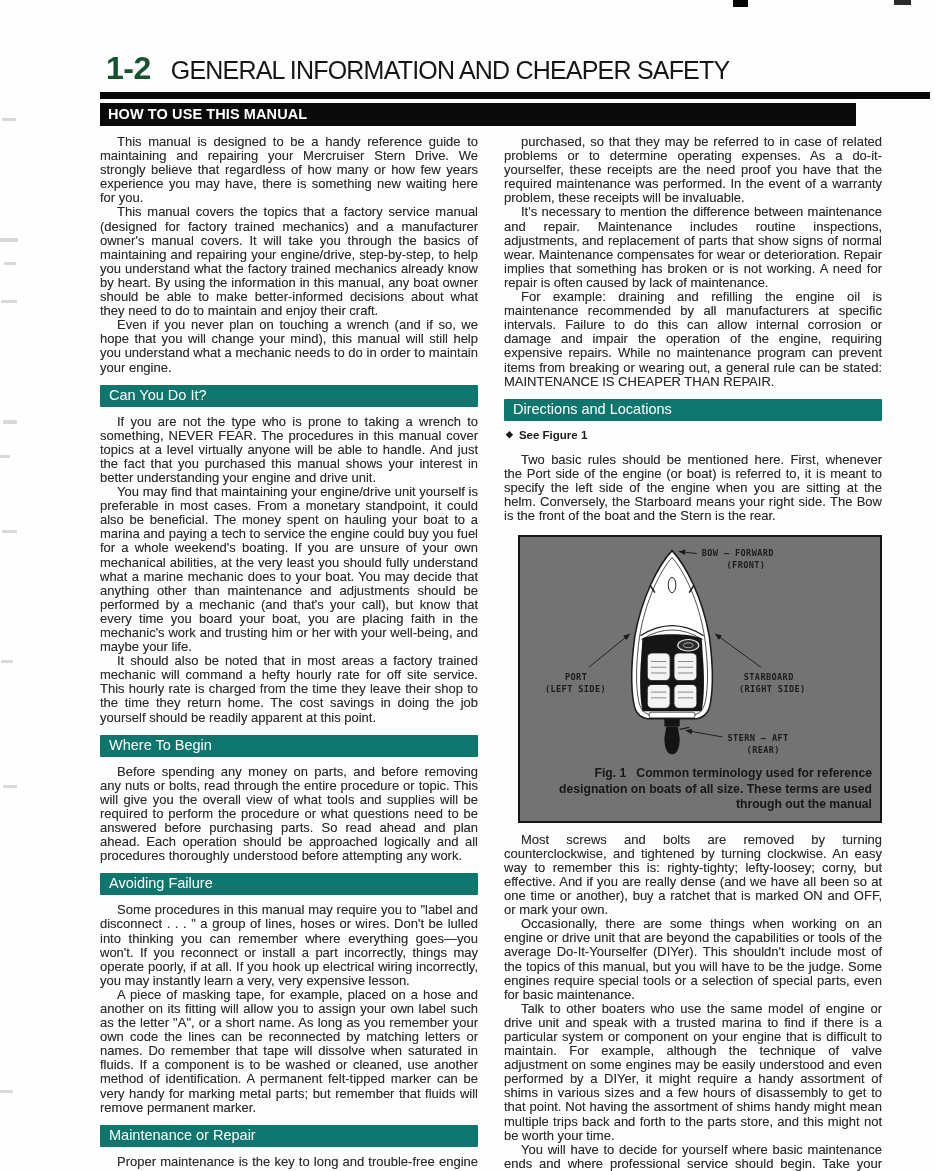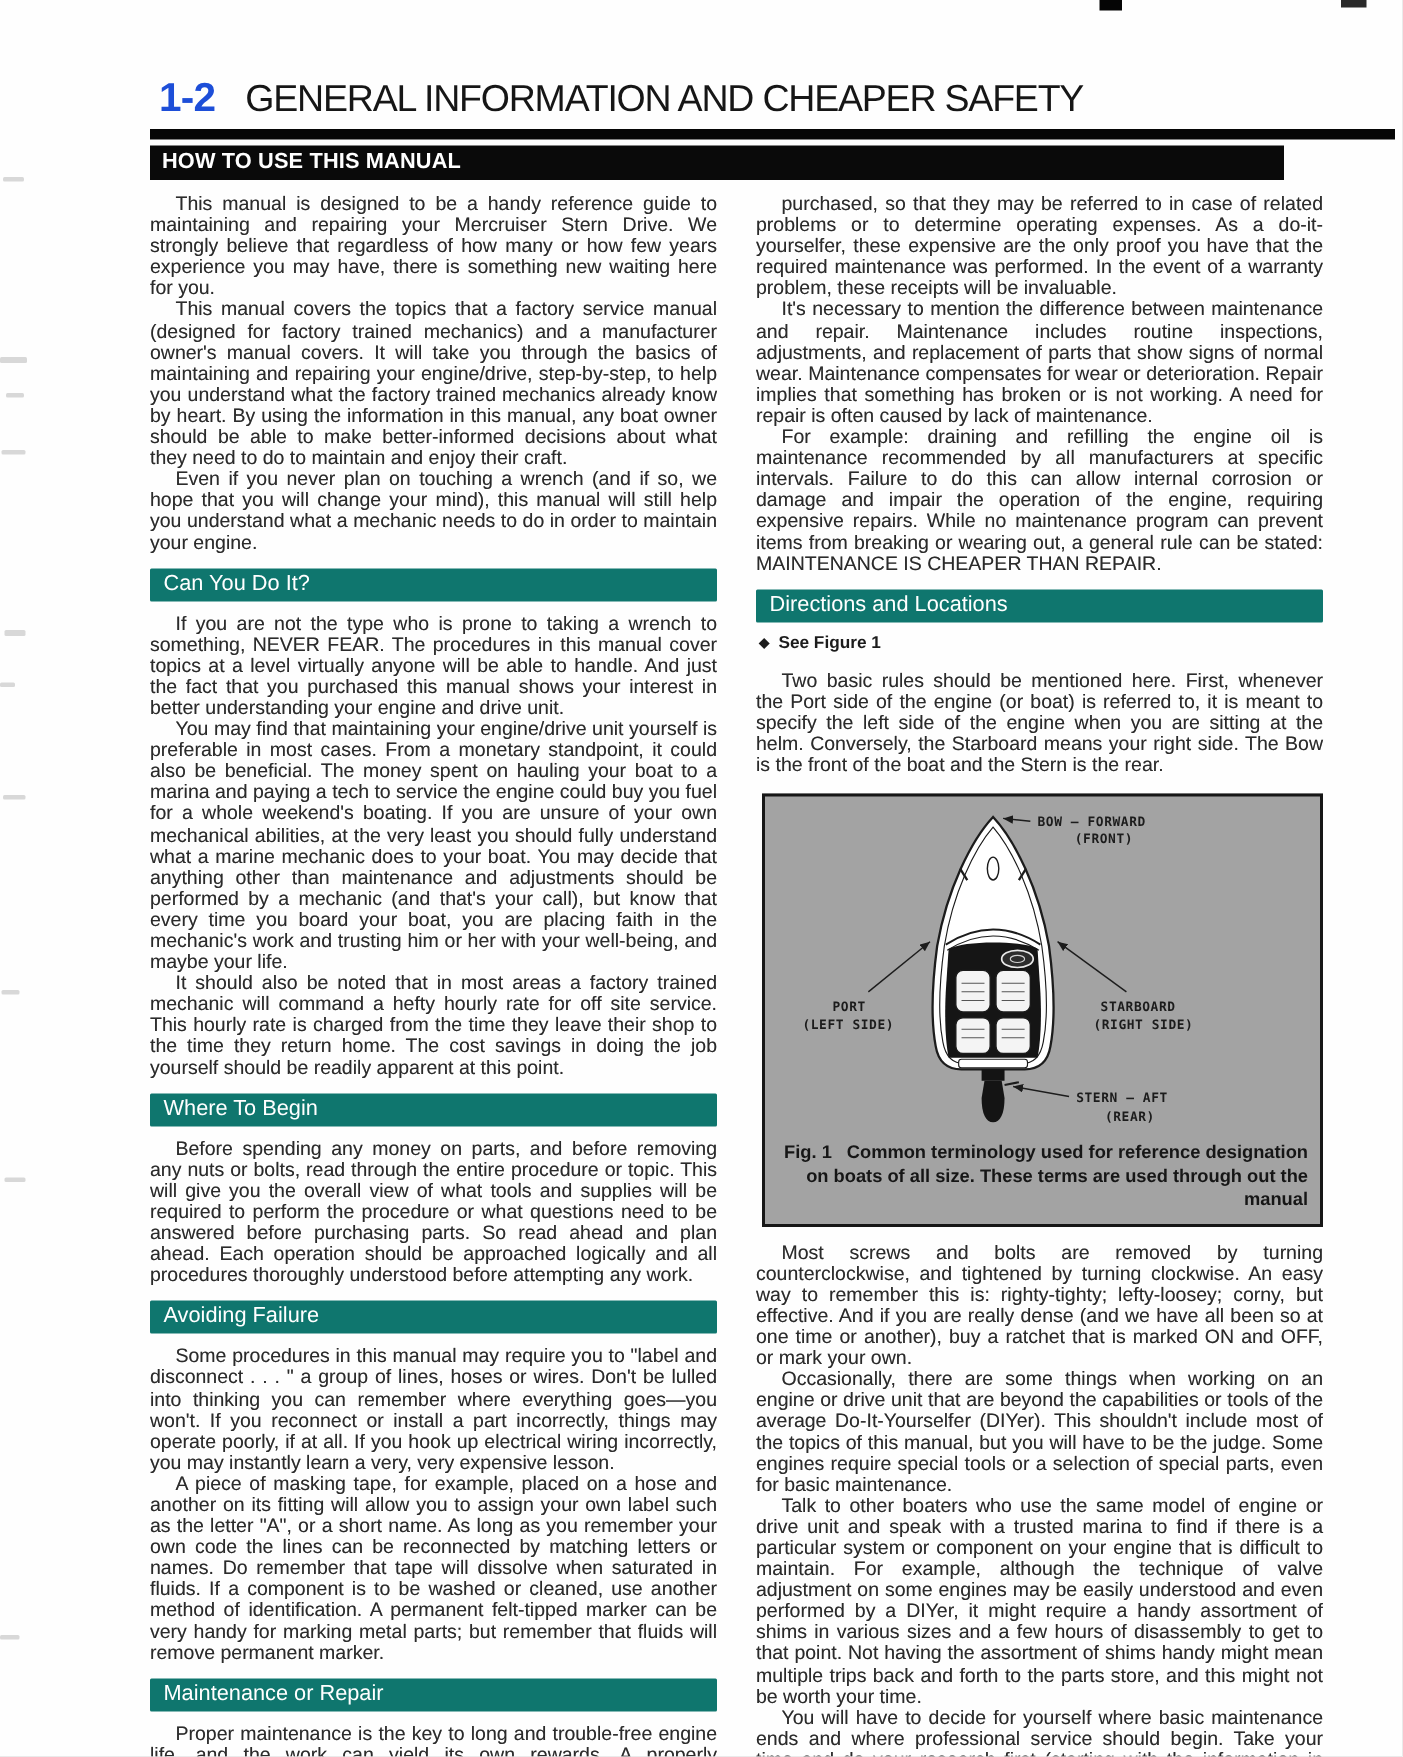--- a/index.html
+++ b/index.html
@@ -4,21 +4,21 @@
 <style>
   html,body { margin:0; padding:0; background:#d9d9d9; }
   .page {
     position:relative; width:935px; height:1171px; margin:0 auto;
     background:#fefefe; overflow:hidden;
     font-family:"Liberation Sans", sans-serif; color:#262626;
   }
   .content { position:absolute; left:100px; top:50px; width:782px; }
 
   .page-header { display:flex; align-items:baseline; gap:20px; padding-left:6px; }
-  .page-num { font-size:27px; font-weight:bold; letter-spacing:-0.5px; color:#1d4ed8; }
+  .page-num { font-size:32px; font-weight:bold; letter-spacing:-0.5px; color:#14532d; }
   .chapter-title { font-size:25px; font-weight:400; letter-spacing:-0.8px; color:#161616; }
   .header-rule { height:7px; background:#060606; margin-top:5px; width:830px; }
 
   .banner {
     background:#0a0a0a; color:#fff; font-size:14.5px; font-weight:bold;
     padding:3px 0 4px 8px; margin-top:4px; width:756px; box-sizing:border-box;
     letter-spacing:0.1px;
   }
 
   .columns { display:flex; gap:26px; margin-top:9px; }
@@ -33,22 +33,22 @@
     background:#0f766e; color:#fff; font-weight:normal; font-size:14.5px;
     padding:2px 0 4px 9px; margin:10px 0 8px 0; border-radius:1px;
   }
   .see-figure {
     display:flex; align-items:center; gap:6px;
     font-weight:bold; font-size:11.5px; color:#1c1c1c; margin:4px 0 12px 2px;
   }
   .diamond { font-size:9px; line-height:1; }
 
   .figure-box {
-    border:2.5px solid #161616; margin:12px 0 10px 4px; padding:6px 8px 8px;
-    background:#a3a3a3;
+    border:2.5px solid #161616; margin:12px 0 10px 14px; padding:6px 8px 8px;
+    background:#737373;
   }
   .fig-caption {
     font-weight:bold; font-size:12.2px; line-height:15.5px; color:#161616;
     margin-top:3px; text-align:right;
   }
   .fig-caption .fig-label { margin-right:10px; }
 
   svg text {
     font-family:"DejaVu Sans Mono", monospace; font-size:9px; font-weight:bold;
     fill:#1c1c1c; letter-spacing:0.4px;
@@ -102,21 +102,21 @@
 
         <div class="section-bar">Avoiding Failure</div>
         <p>Some procedures in this manual may require you to "label and disconnect . . . " a group of lines, hoses or wires. Don't be lulled into thinking you can remember where everything goes—you won't. If you reconnect or install a part incorrectly, things may operate poorly, if at all. If you hook up electrical wiring incorrectly, you may instantly learn a very, very expensive lesson.</p>
         <p>A piece of masking tape, for example, placed on a hose and another on its fitting will allow you to assign your own label such as the letter "A", or a short name. As long as you remember your own code the lines can be reconnected by matching letters or names. Do remember that tape will dissolve when saturated in fluids. If a component is to be washed or cleaned, use another method of identification. A permanent felt-tipped marker can be very handy for marking metal parts; but remember that fluids will remove permanent marker.</p>
 
         <div class="section-bar">Maintenance or Repair</div>
         <p>Proper maintenance is the key to long and trouble-free engine life, and the work can yield its own rewards. A properly maintained engine performs better than one that is neglected. As a conscientious boat owner, set aside a Saturday morning, at least once a month, to perform a thorough check of items that could cause problems. Keep your own personal log to jot down which services you performed, how much the parts cost you, the date, and the amount of hours on the engine at the time. Keep all receipts for parts</p>
       </div>
 
       <div class="col">
-        <p>purchased, so that they may be referred to in case of related problems or to determine operating expenses. As a do-it-yourselfer, these expensive are the only proof you have that the required maintenance was performed. In the event of a warranty problem, these receipts will be invaluable.</p>
+        <p>purchased, so that they may be referred to in case of related problems or to determine operating expenses. As a do-it-yourselfer, these receipts are the need proof you have that the required maintenance was performed. In the event of a warranty problem, these receipts will be invaluable.</p>
         <p>It's necessary to mention the difference between maintenance and repair. Maintenance includes routine inspections, adjustments, and replacement of parts that show signs of normal wear. Maintenance compensates for wear or deterioration. Repair implies that something has broken or is not working. A need for repair is often caused by lack of maintenance.</p>
         <p>For example: draining and refilling the engine oil is maintenance recommended by all manufacturers at specific intervals. Failure to do this can allow internal corrosion or damage and impair the operation of the engine, requiring expensive repairs. While no maintenance program can prevent items from breaking or wearing out, a general rule can be stated: MAINTENANCE IS CHEAPER THAN REPAIR.</p>
 
         <div class="section-bar">Directions and Locations</div>
         <div class="see-figure">
           <span class="diamond">◆</span>
           <span>See Figure 1</span>
         </div>
         <p>Two basic rules should be mentioned here. First, whenever the Port side of the engine (or boat) is referred to, it is meant to specify the left side of the engine when you are sitting at the helm. Conversely, the Starboard means your right side. The Bow is the front of the boat and the Stern is the rear.</p>
 

